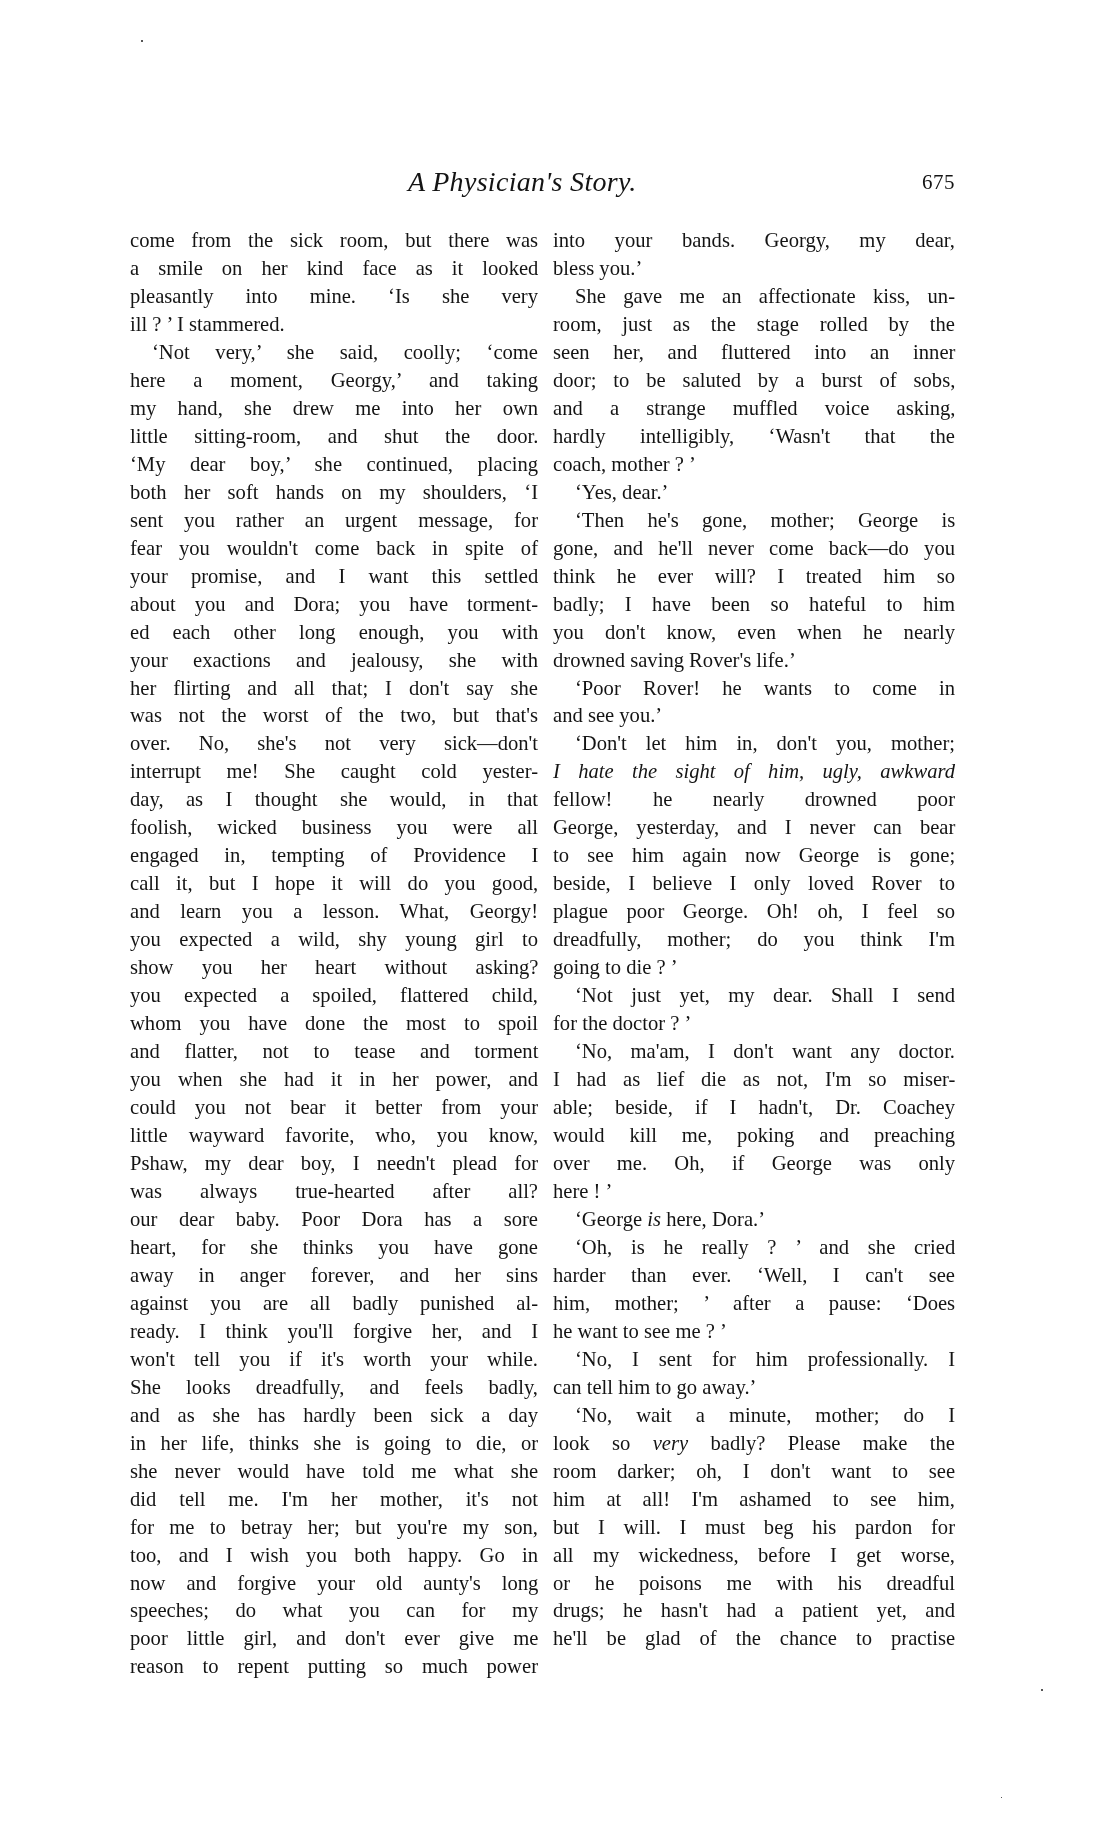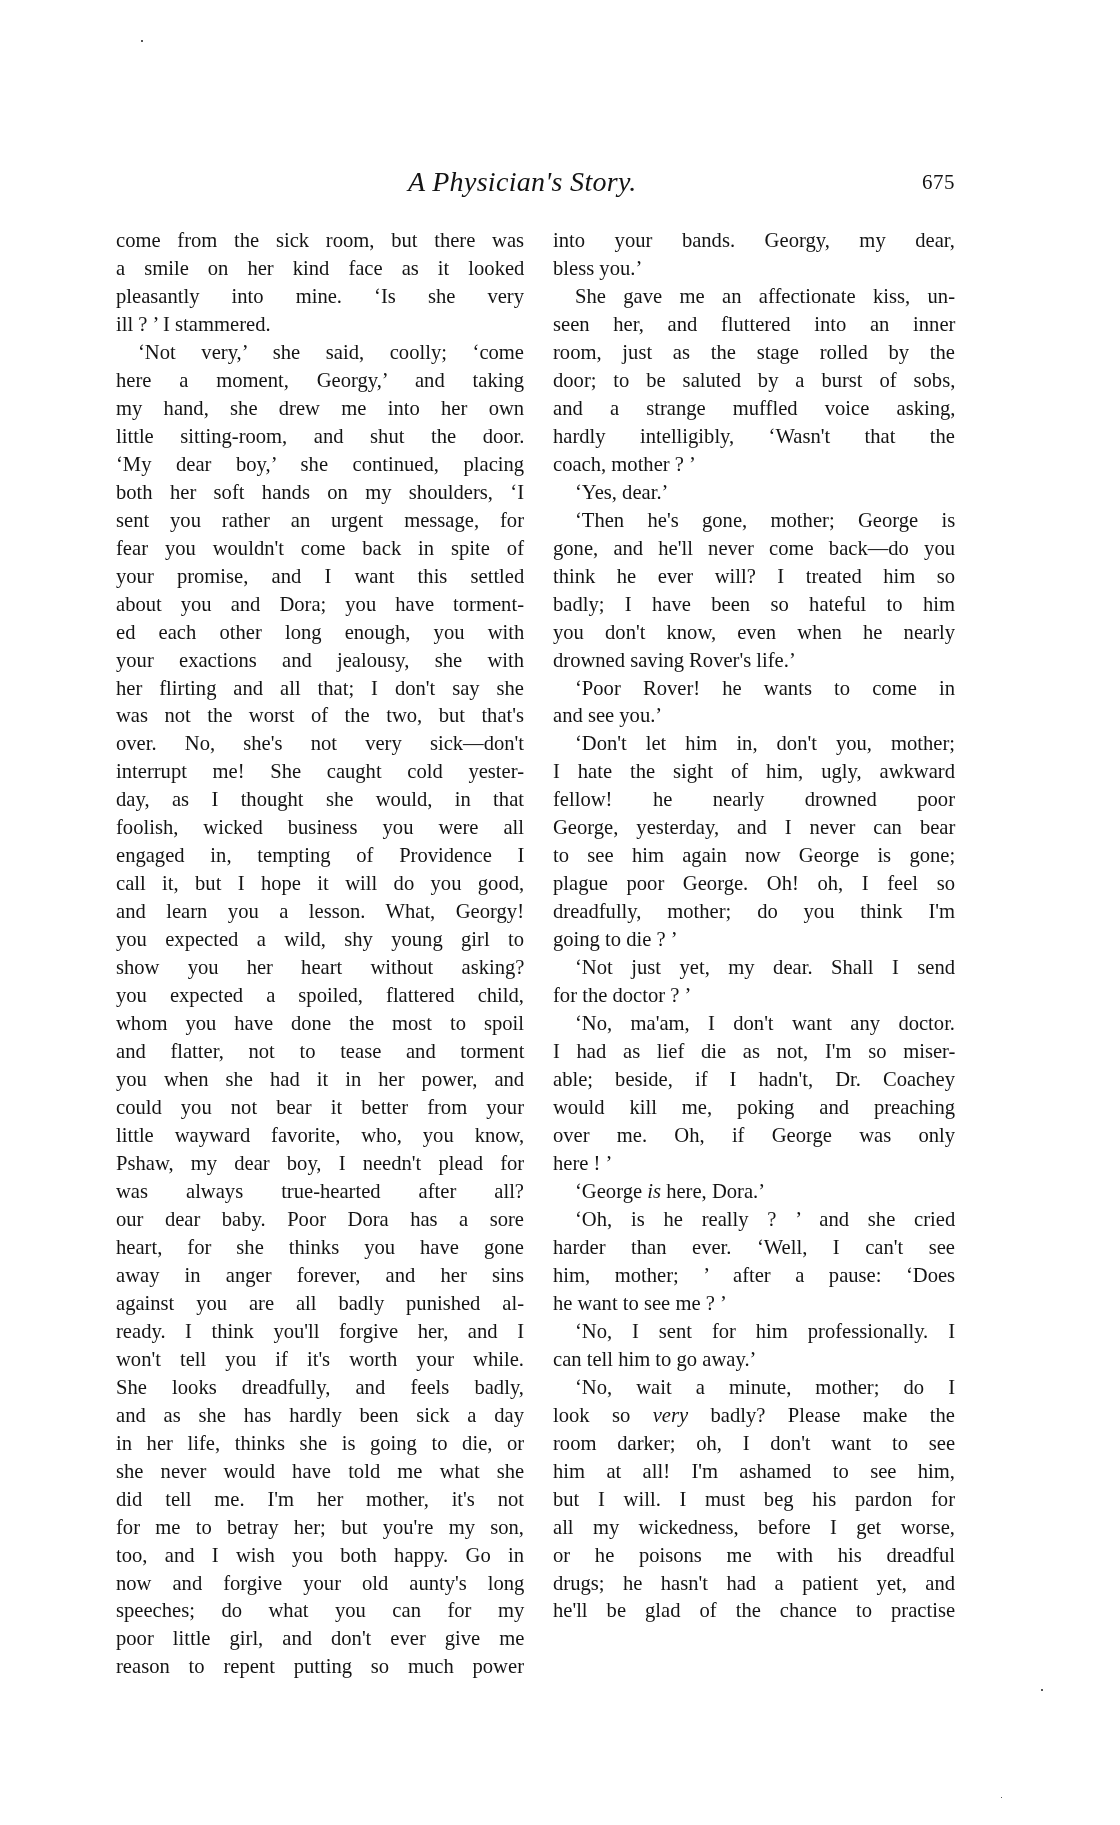--- a/index.html
+++ b/index.html
@@ -45,21 +45,21 @@
     line-height: 36px;
     letter-spacing: 0.5px;
   }
   .column {
     position: absolute;
     top: 227px;
     width: 408px;
     font-size: 20.6px;
     line-height: 27.98px;
   }
-  .col-left { left: 116px; }
+  .col-left { left: 130px; }
   .col-right { left: 553px; width: 402px; }
   .line {
     display: block;
     height: 27.98px;
     white-space: nowrap;
     text-align: justify;
     text-align-last: justify;
     overflow: visible;
   }
   .line.end {
@@ -136,40 +136,41 @@
       <span class="line" style="display: block; width: auto; word-spacing: 10.7778px;">too, and I wish you both happy.  Go in</span>
       <span class="line" style="display: block; width: auto; word-spacing: 15.8333px;">now and forgive your old aunty's long</span>
       <span class="line" style="display: block; width: auto; word-spacing: 21.3333px;">speeches; do what you can for my</span>
       <span class="line" style="display: block; width: auto; word-spacing: 13.8571px;">poor little girl, and don't ever give me</span>
       <span class="line" style="display: block; width: auto; word-spacing: 13.6667px;">reason to repent putting so much power</span>
     </div>
   <div class="column col-right" id="col-1">
       <span class="line" style="display: block; width: auto; word-spacing: 20.3333px;">into your bands.  Georgy, my dear,</span>
       <span class="line end">bless you.’</span>
       <span class="line indent" style="display: block; width: auto; word-spacing: 12.1667px;">She gave me an affectionate kiss, un-</span>
+      <span class="line" style="display: block; width: auto; word-spacing: 15.5714px;">room, just as the stage rolled by the</span>
       <span class="line" style="display: block; width: auto; word-spacing: 18.5px;">seen her, and fluttered into an inner</span>
-      <span class="line" style="display: block; width: auto; word-spacing: 15.5714px;">room, just as the stage rolled by the</span>
       <span class="line" style="display: block; width: auto; word-spacing: 11.75px;">door; to be saluted by a burst of sobs,</span>
       <span class="line" style="display: block; width: auto; word-spacing: 22px;">and a strange muffled voice asking,</span>
       <span class="line" style="display: block; width: auto; word-spacing: 29.25px;">hardly intelligibly, ‘Wasn't that the</span>
       <span class="line end">coach, mother ? ’</span>
       <span class="line end indent">‘Yes, dear.’</span>
       <span class="line indent" style="display: block; width: auto; word-spacing: 18.2px;">‘Then he's gone, mother; George is</span>
       <span class="line" style="display: block; width: auto; word-spacing: 10px;">gone, and he'll never come back—do you</span>
       <span class="line" style="display: block; width: auto; word-spacing: 14.25px;">think he ever will?  I treated him so</span>
       <span class="line" style="display: block; width: auto; word-spacing: 15.1429px;">badly; I have been so hateful to him</span>
       <span class="line" style="display: block; width: auto; word-spacing: 16px;">you don't know, even when he nearly</span>
       <span class="line end">drowned saving Rover's life.’</span>
       <span class="line indent" style="display: block; width: auto; word-spacing: 17px;">‘Poor Rover! he wants to come in</span>
       <span class="line end">and see you.’</span>
       <span class="line indent" style="display: block; width: auto; word-spacing: 13.8333px;">‘Don't let him in, don't you, mother;</span>
-      <span class="line" style="display: block; width: auto; word-spacing: 12.7143px;">I hate the sight of him, ugly, awkward</span>
+      <span class="line" style="display: block; width: auto; word-spacing: 12.7143px; font-style: italic;">I hate the sight of him, ugly, awkward</span>
       <span class="line" style="display: block; width: auto; word-spacing: 28.2px;">fellow!  he nearly drowned poor</span>
       <span class="line" style="display: block; width: auto; word-spacing: 12.8333px;">George, yesterday, and I never can bear</span>
       <span class="line" style="display: block; width: auto; word-spacing: 13.1429px;">to see him again now George is gone;</span>
+      <span class="line" style="display: block; width: auto; word-spacing: 12.2857px;">beside, I believe I only loved Rover to</span>
       <span class="line" style="display: block; width: auto; word-spacing: 11.75px;">plague poor George.  Oh! oh, I feel so</span>
       <span class="line" style="display: block; width: auto; word-spacing: 20.6px;">dreadfully, mother; do you think I'm</span>
       <span class="line end">going to die ? ’</span>
       <span class="line indent" style="display: block; width: auto; word-spacing: 11.625px;">‘Not just yet, my dear.  Shall I send</span>
       <span class="line end">for the doctor ? ’</span>
       <span class="line indent" style="display: block; width: auto; word-spacing: 13.1667px;">‘No, ma'am, I don't want any doctor.</span>
       <span class="line" style="display: block; width: auto; word-spacing: 11.5556px;">I had as lief die as not, I'm so miser-</span>
       <span class="line" style="display: block; width: auto; word-spacing: 16.8333px;">able; beside, if I hadn't, Dr. Coachey</span>
       <span class="line" style="display: block; width: auto; word-spacing: 19.8px;">would kill me, poking and preaching</span>
       <span class="line" style="display: block; width: auto; word-spacing: 18.8571px;">over me.  Oh, if George was only</span>

